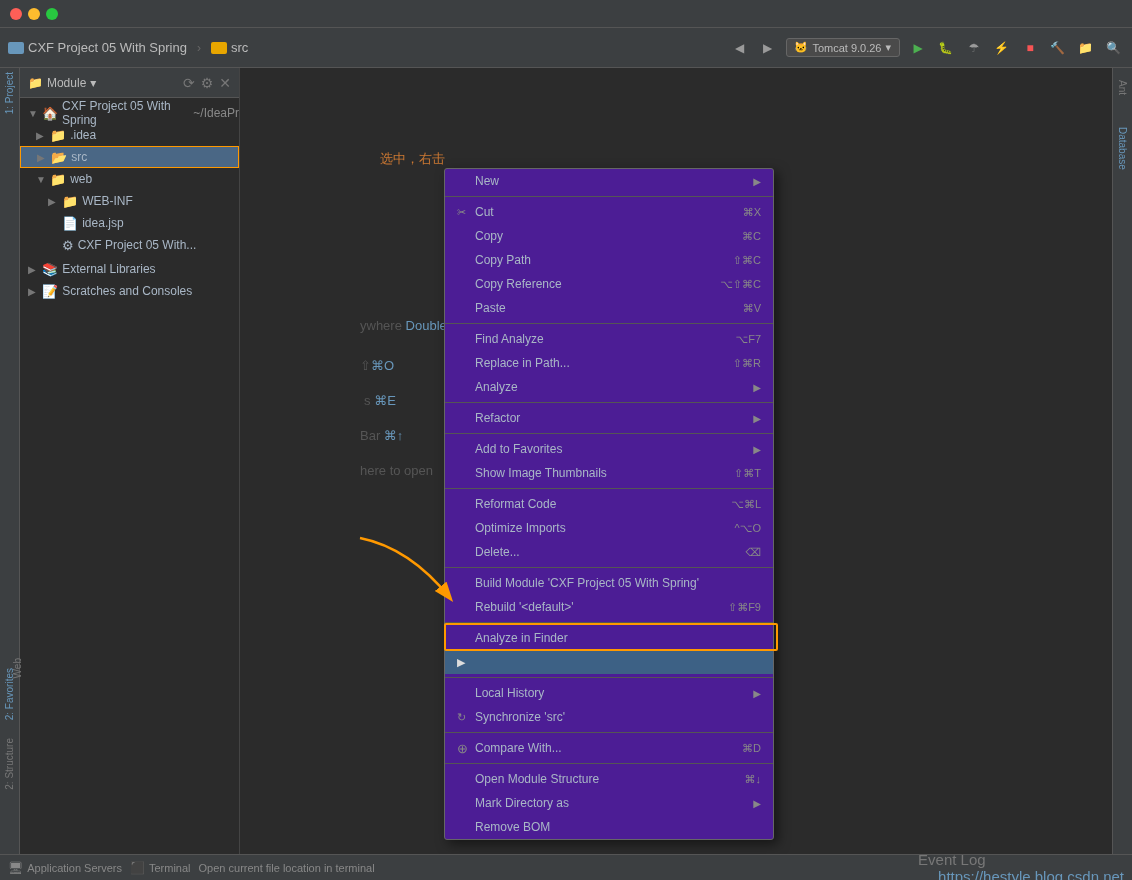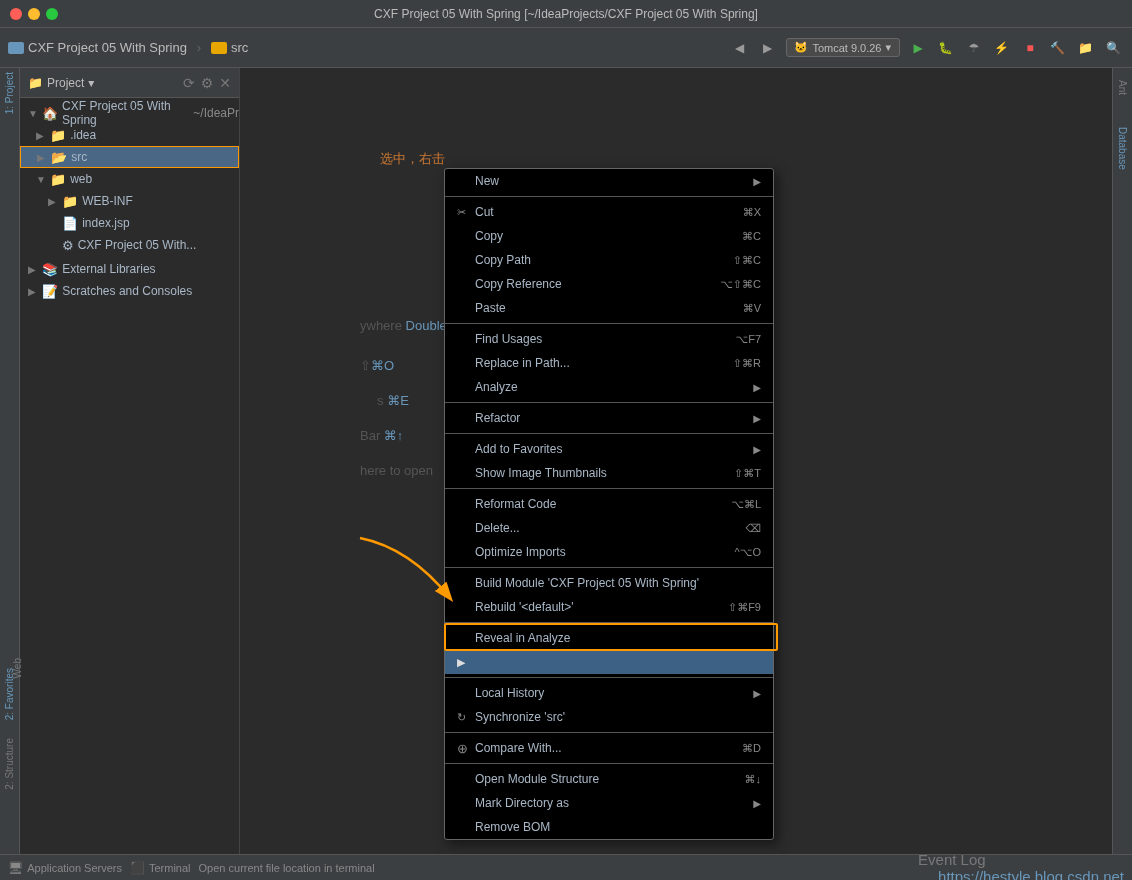--- a/index.html
+++ b/index.html
@@ -182,21 +182,21 @@
       position: relative;
       overflow: hidden;
     }
 
     
     .context-menu {
       position: absolute;
       left: 204px;
       top: 100px;
       width: 330px;
-      background: #000000;
+      background: #4c1d95;
       border: 1px solid #666;
       box-shadow: 4px 4px 12px rgba(0,0,0,0.5);
       z-index: 100;
       border-radius: 3px;
     }
     .menu-item {
       height: 24px;
       display: flex;
       align-items: center;
       padding: 0 12px;
@@ -312,21 +312,20 @@
   </style>
 </head>
 <body>
 
 <div class="title-bar">
   <div class="traffic-lights">
     <div class="tl tl-close"></div>
     <div class="tl tl-min"></div>
     <div class="tl tl-max"></div>
   </div>
-  <span class="title-bar-title">CXF Project 05 With Spring [~/IdeaProjects/CXF Project 05 With Spring]</span>
 </div>
 
 <div class="toolbar">
   <div class="toolbar-project">
     <span class="folder-icon-blue"></span>
     <span>CXF Project 05 With Spring</span>
   </div>
   <span class="toolbar-sep">›</span>
   <div class="toolbar-src">
     <span class="folder-icon-orange"></span>
@@ -364,21 +363,21 @@
     </div>
     <div style="position:absolute;bottom:60px;">
       <div style="writing-mode:vertical-rl;transform:rotate(180deg);font-size:10px;color:#777;padding:4px 2px;cursor:pointer;">2: Structure</div>
     </div>
   </div>
 
   <div class="project-panel">
     <div class="panel-header">
       <div class="panel-header-title">
         <span>📁</span>
-        <span>Project</span>
+        <span>Module</span>
         <span>▾</span>
       </div>
       <div class="panel-icons">
         <span style="cursor:pointer;">⟳</span>
         <span style="cursor:pointer;">⚙</span>
         <span style="cursor:pointer;">✕</span>
       </div>
     </div>
     <div class="tree-area">
 
@@ -409,21 +408,21 @@
 
       <div class="tree-item indent-2">
         <span class="arrow">▶</span>
         <span class="tree-icon">📁</span>
         <span>WEB-INF</span>
       </div>
 
       <div class="tree-item indent-2">
         <span class="arrow" style="opacity:0;">▶</span>
         <span class="tree-icon">📄</span>
-        <span>index.jsp</span>
+        <span>idea.jsp</span>
       </div>
 
       <div class="tree-item indent-2">
         <span class="arrow" style="opacity:0;">▶</span>
         <span class="tree-icon">⚙</span>
         <span>CXF Project 05 With...</span>
       </div>
 
       <div class="tree-item" style="margin-top:2px;">
         <span class="arrow">▶</span>
@@ -441,21 +440,21 @@
 
   <div class="right-panel">
 
     <div class="bg-text" style="top:250px;left:120px;">
       <span style="color:#555;">ywhere</span>
       <span style="color:#6897bb;"> Double ⇧</span>
     </div>
     <div class="bg-text" style="top:290px;left:120px;">
       <span style="color:#555;">⇧</span><span style="color:#6897bb;">⌘O</span>
     </div>
-    <div class="bg-text" style="top:325px;left:137px;">
+    <div class="bg-text" style="top:325px;left:124px;">
       <span style="color:#555;">s </span><span style="color:#6897bb;">⌘E</span>
     </div>
     <div class="bg-text" style="top:360px;left:120px;">
       <span style="color:#555;">Bar </span><span style="color:#6897bb;">⌘↑</span>
     </div>
     <div class="bg-text" style="top:395px;left:120px;">
       <span style="color:#555;">here to open</span>
     </div>
 
     <div class="context-menu">
@@ -489,21 +488,21 @@
       </div>
       <div class="menu-item">
         <span class="menu-icon"></span>
         <span class="menu-label">Paste</span>
         <span class="shortcut">⌘V</span>
       </div>
       <div class="menu-sep"></div>
 
       <div class="menu-item">
         <span class="menu-icon"></span>
-        <span class="menu-label">Find Usages</span>
+        <span class="menu-label">Find Analyze</span>
         <span class="shortcut">⌥F7</span>
       </div>
       <div class="menu-item">
         <span class="menu-icon"></span>
         <span class="menu-label">Replace in Path...</span>
         <span class="shortcut">⇧⌘R</span>
       </div>
       <div class="menu-item">
         <span class="menu-icon"></span>
         <span class="menu-label">Analyze</span>
@@ -530,44 +529,44 @@
       </div>
       <div class="menu-sep"></div>
 
       <div class="menu-item">
         <span class="menu-icon"></span>
         <span class="menu-label">Reformat Code</span>
         <span class="shortcut">⌥⌘L</span>
       </div>
       <div class="menu-item">
         <span class="menu-icon"></span>
+        <span class="menu-label">Optimize Imports</span>
+        <span class="shortcut">^⌥O</span>
+      </div>
+      <div class="menu-item">
+        <span class="menu-icon"></span>
         <span class="menu-label">Delete...</span>
         <span class="shortcut">⌫</span>
       </div>
-      <div class="menu-item">
-        <span class="menu-icon"></span>
-        <span class="menu-label">Optimize Imports</span>
-        <span class="shortcut">^⌥O</span>
-      </div>
       <div class="menu-sep"></div>
 
       <div class="menu-item">
         <span class="menu-icon"></span>
         <span class="menu-label">Build Module 'CXF Project 05 With Spring'</span>
       </div>
       <div class="menu-item">
         <span class="menu-icon"></span>
         <span class="menu-label">Rebuild '&lt;default&gt;'</span>
         <span class="shortcut">⇧⌘F9</span>
       </div>
       <div class="menu-sep"></div>
 
       <div class="menu-item">
         <span class="menu-icon"></span>
-        <span class="menu-label">Reveal in Analyze</span>
+        <span class="menu-label">Analyze in Finder</span>
       </div>
 
       <div class="menu-item highlighted">
         <span class="menu-icon" style="color:#ddd;">▶</span>
       </div>
       <div class="menu-sep"></div>
 
       <div class="menu-item">
         <span class="menu-icon"></span>
         <span class="menu-label">Local History</span>

